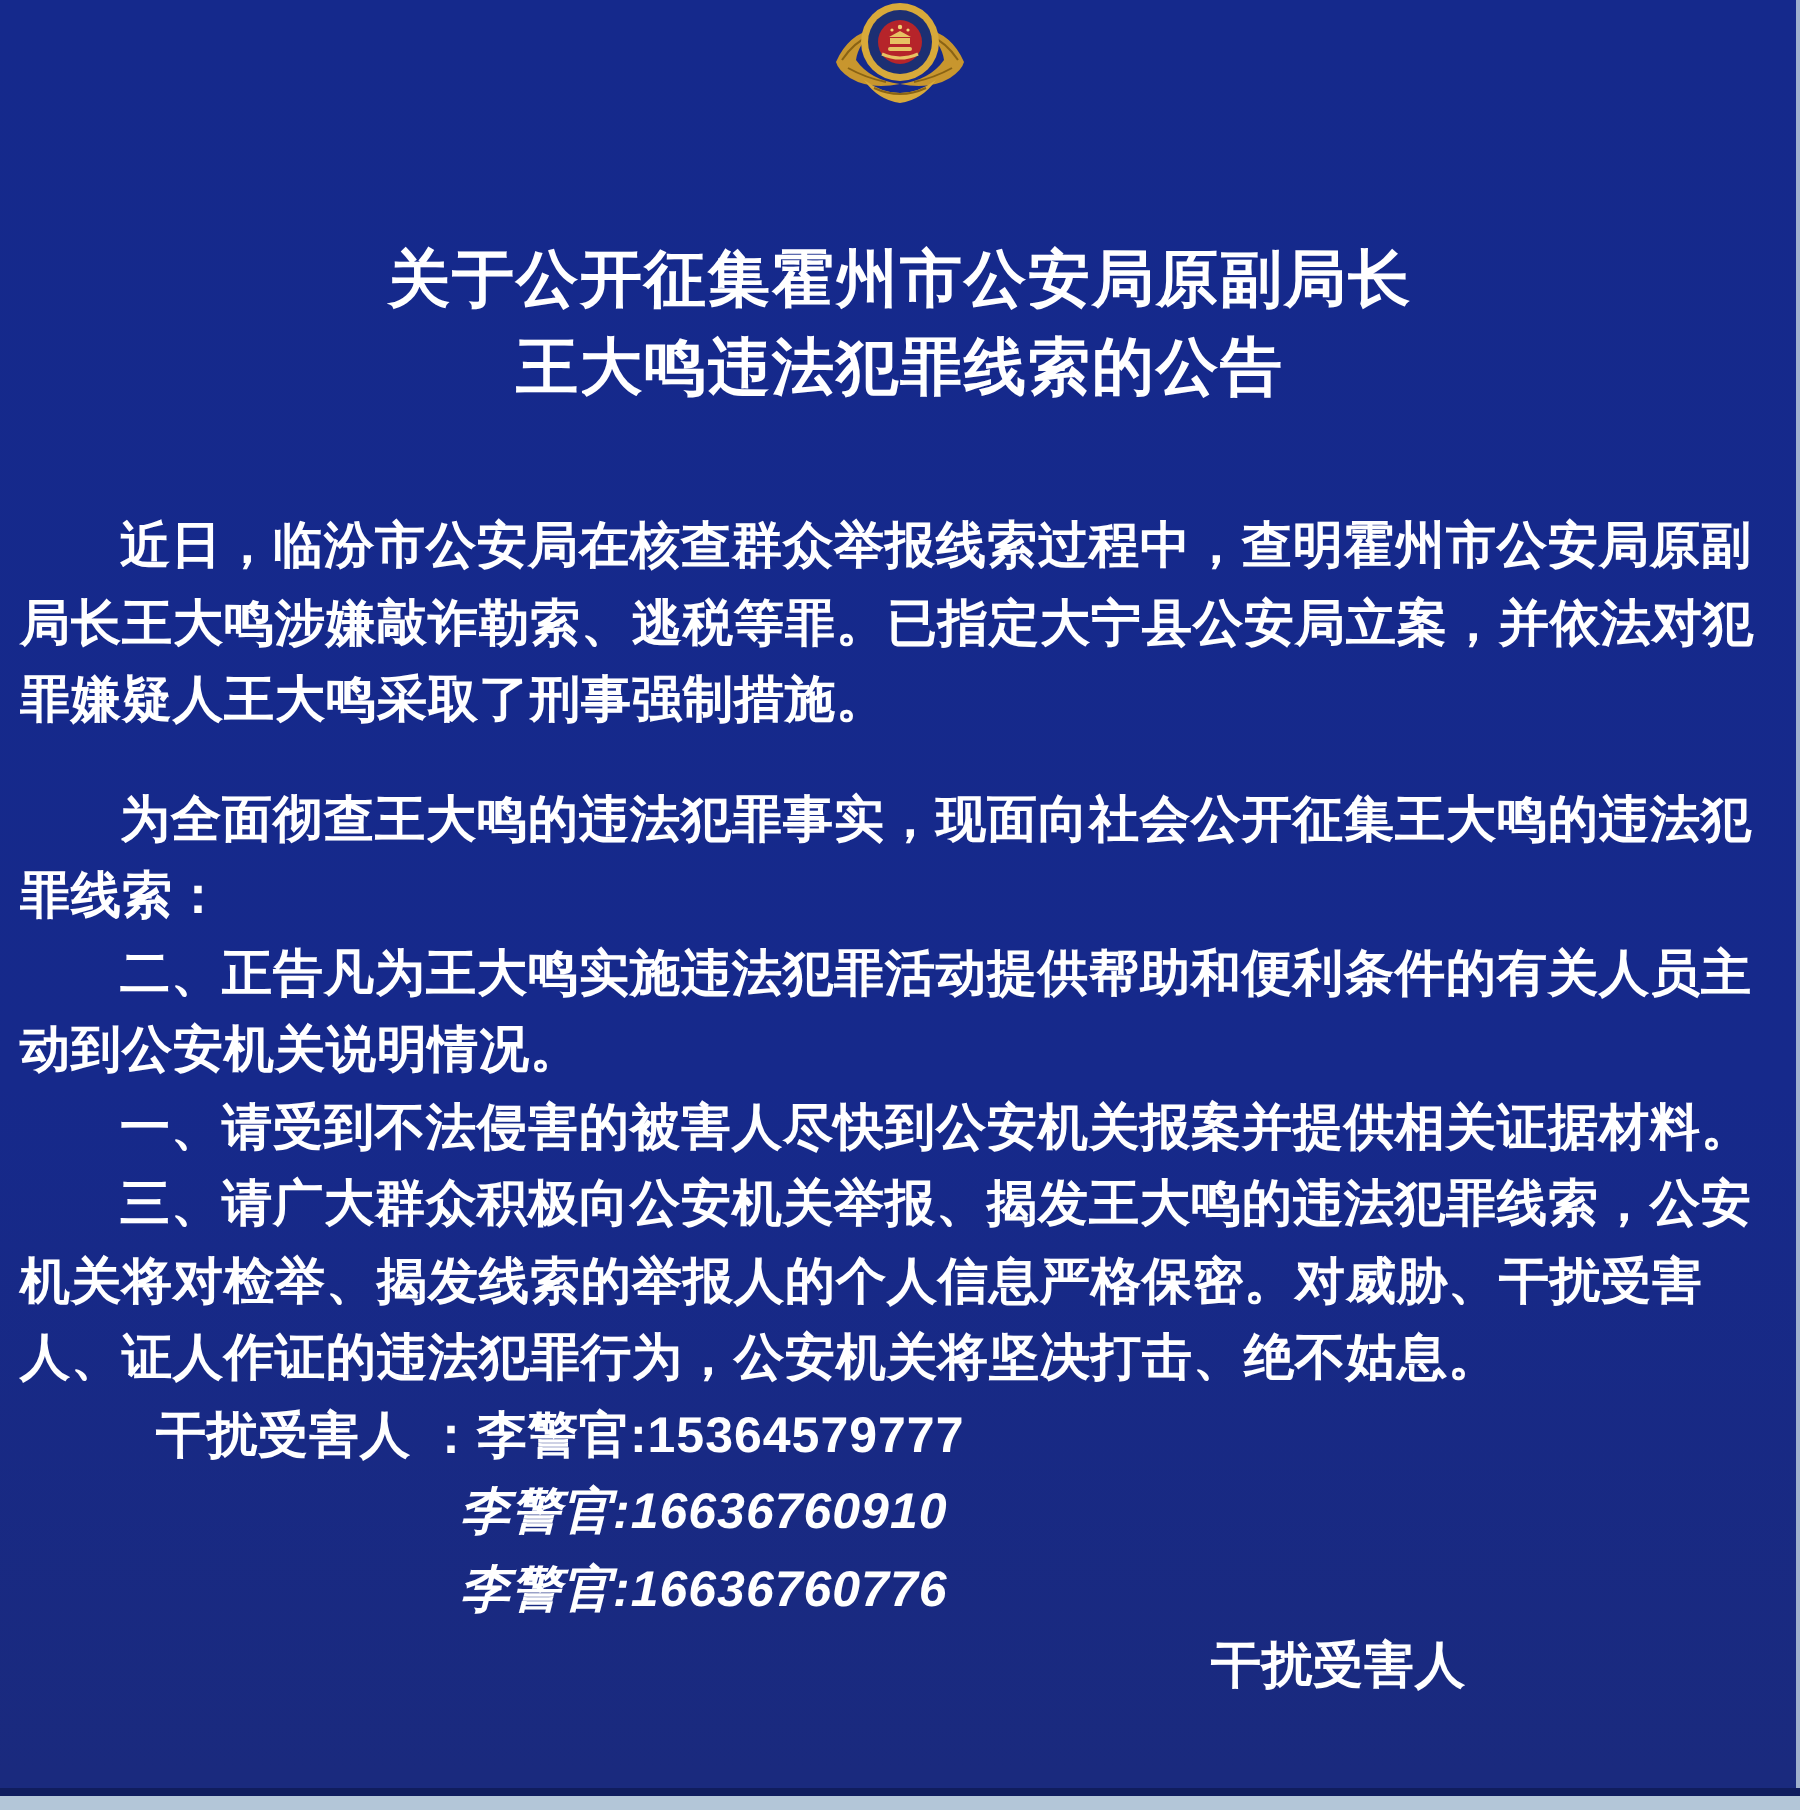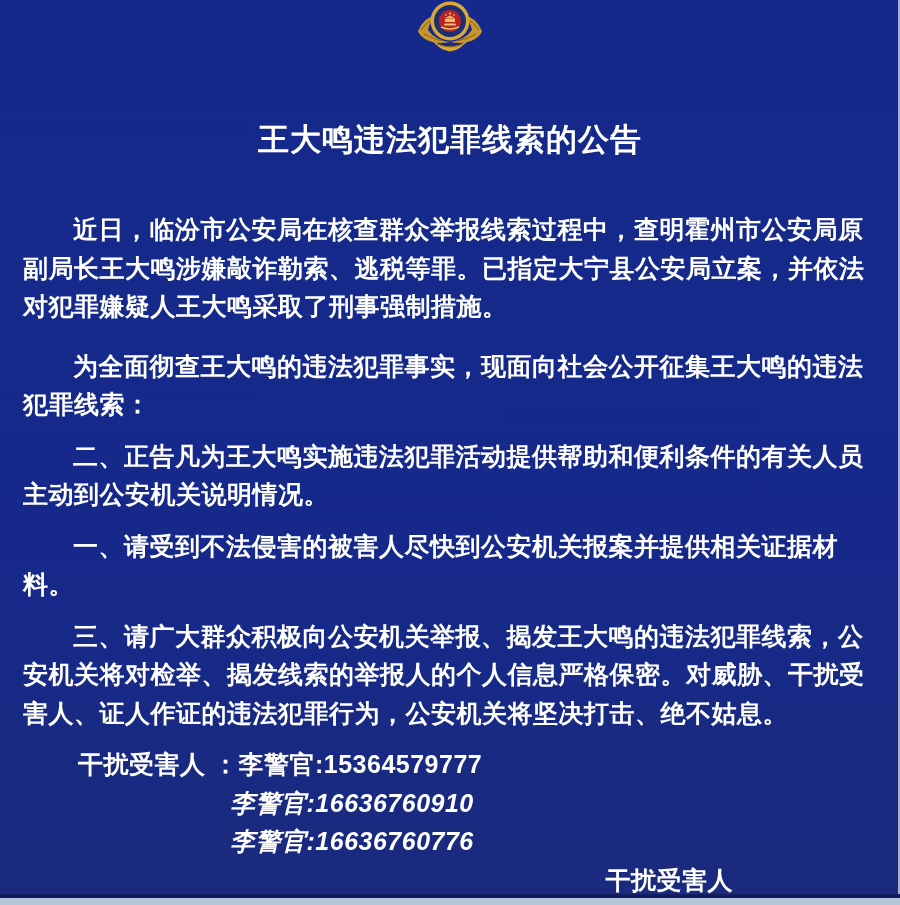--- a/index.html
+++ b/index.html
@@ -35,21 +35,21 @@
 
   
   .body {
     margin-top: 48px;
     padding: 0 10px;
     font-size: 25px;
     line-height: 38.5px;
     letter-spacing: 0.5px;
   }
   .body p {
-    margin: 13px;
+    margin: 0;
     text-indent: 2em;
   }
   .body p.para-gap { margin-top: 21px; }
 
   .contact-first {
     padding-left: 68px;
     white-space: pre;
   }
   .contact-more {
     padding-left: 220px;
@@ -106,20 +106,21 @@
       <rect x="30" y="19" width="10" height="3" fill="#e7c363"></rect>
       <rect x="29" y="23.5" width="12" height="2" rx="1" fill="#e7c363"></rect>
       <path d="M26,27 Q35,31 44,27" stroke="#e7c363" stroke-width="1.6" fill="none"></path>
 
       <path d="M17,40 Q35,53 53,40 Q46,50 35,51.5 Q24,50 17,40 Z" fill="#d8a93a"></path>
       <path d="M22,44 Q35,50 48,44" stroke="#8a6314" stroke-width="1" fill="none"></path>
     </svg>
   </div>
 
   <h1 class="title">
+    <div>关于公开征集霍州市公安局原副局长</div>
     <div>王大鸣违法犯罪线索的公告</div>
   </h1>
 
   <div class="body">
     <p>近日，临汾市公安局在核查群众举报线索过程中，查明霍州市公安局原副局长王大鸣涉嫌敲诈勒索、逃税等罪。已指定大宁县公安局立案，并依法对犯罪嫌疑人王大鸣采取了刑事强制措施。</p>
     <p class="para-gap">为全面彻查王大鸣的违法犯罪事实，现面向社会公开征集王大鸣的违法犯罪线索：</p>
     <p>二、正告凡为王大鸣实施违法犯罪活动提供帮助和便利条件的有关人员主动到公安机关说明情况。</p>
     <p>一、请受到不法侵害的被害人尽快到公安机关报案并提供相关证据材料。</p>
     <p>三、请广大群众积极向公安机关举报、揭发王大鸣的违法犯罪线索，公安机关将对检举、揭发线索的举报人的个人信息严格保密。对威胁、干扰受害人、证人作证的违法犯罪行为，公安机关将坚决打击、绝不姑息。</p>
 

